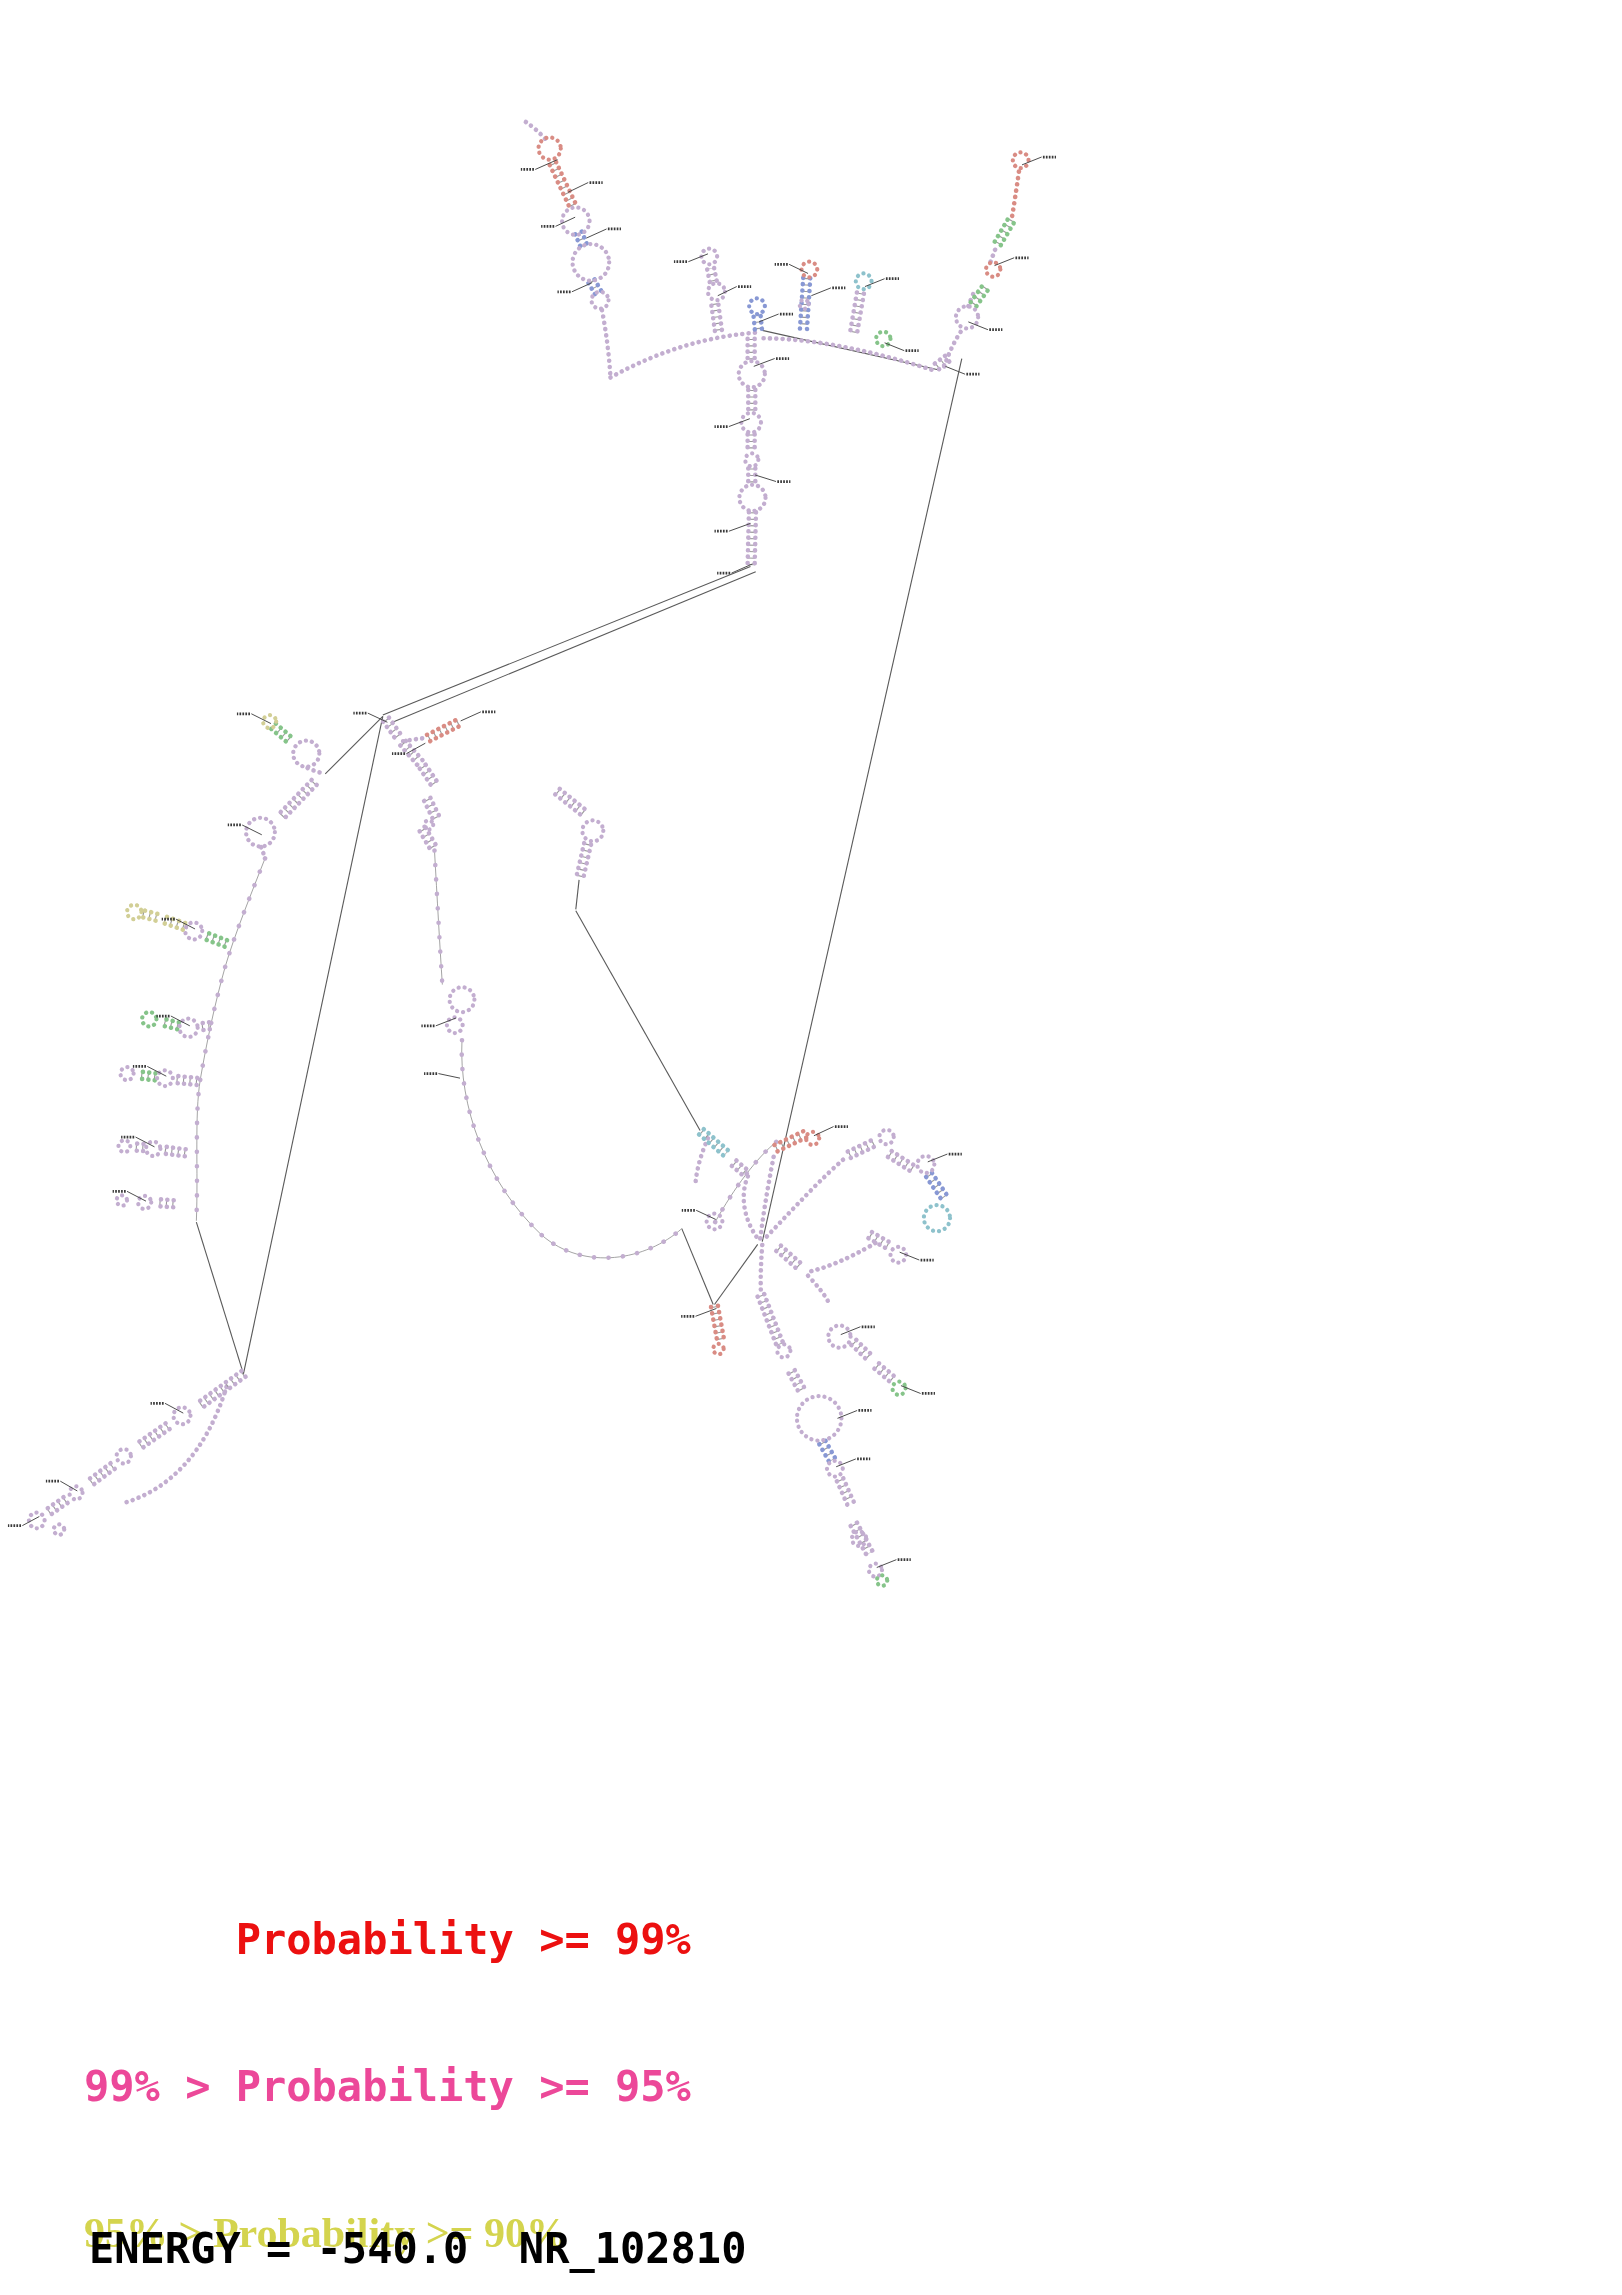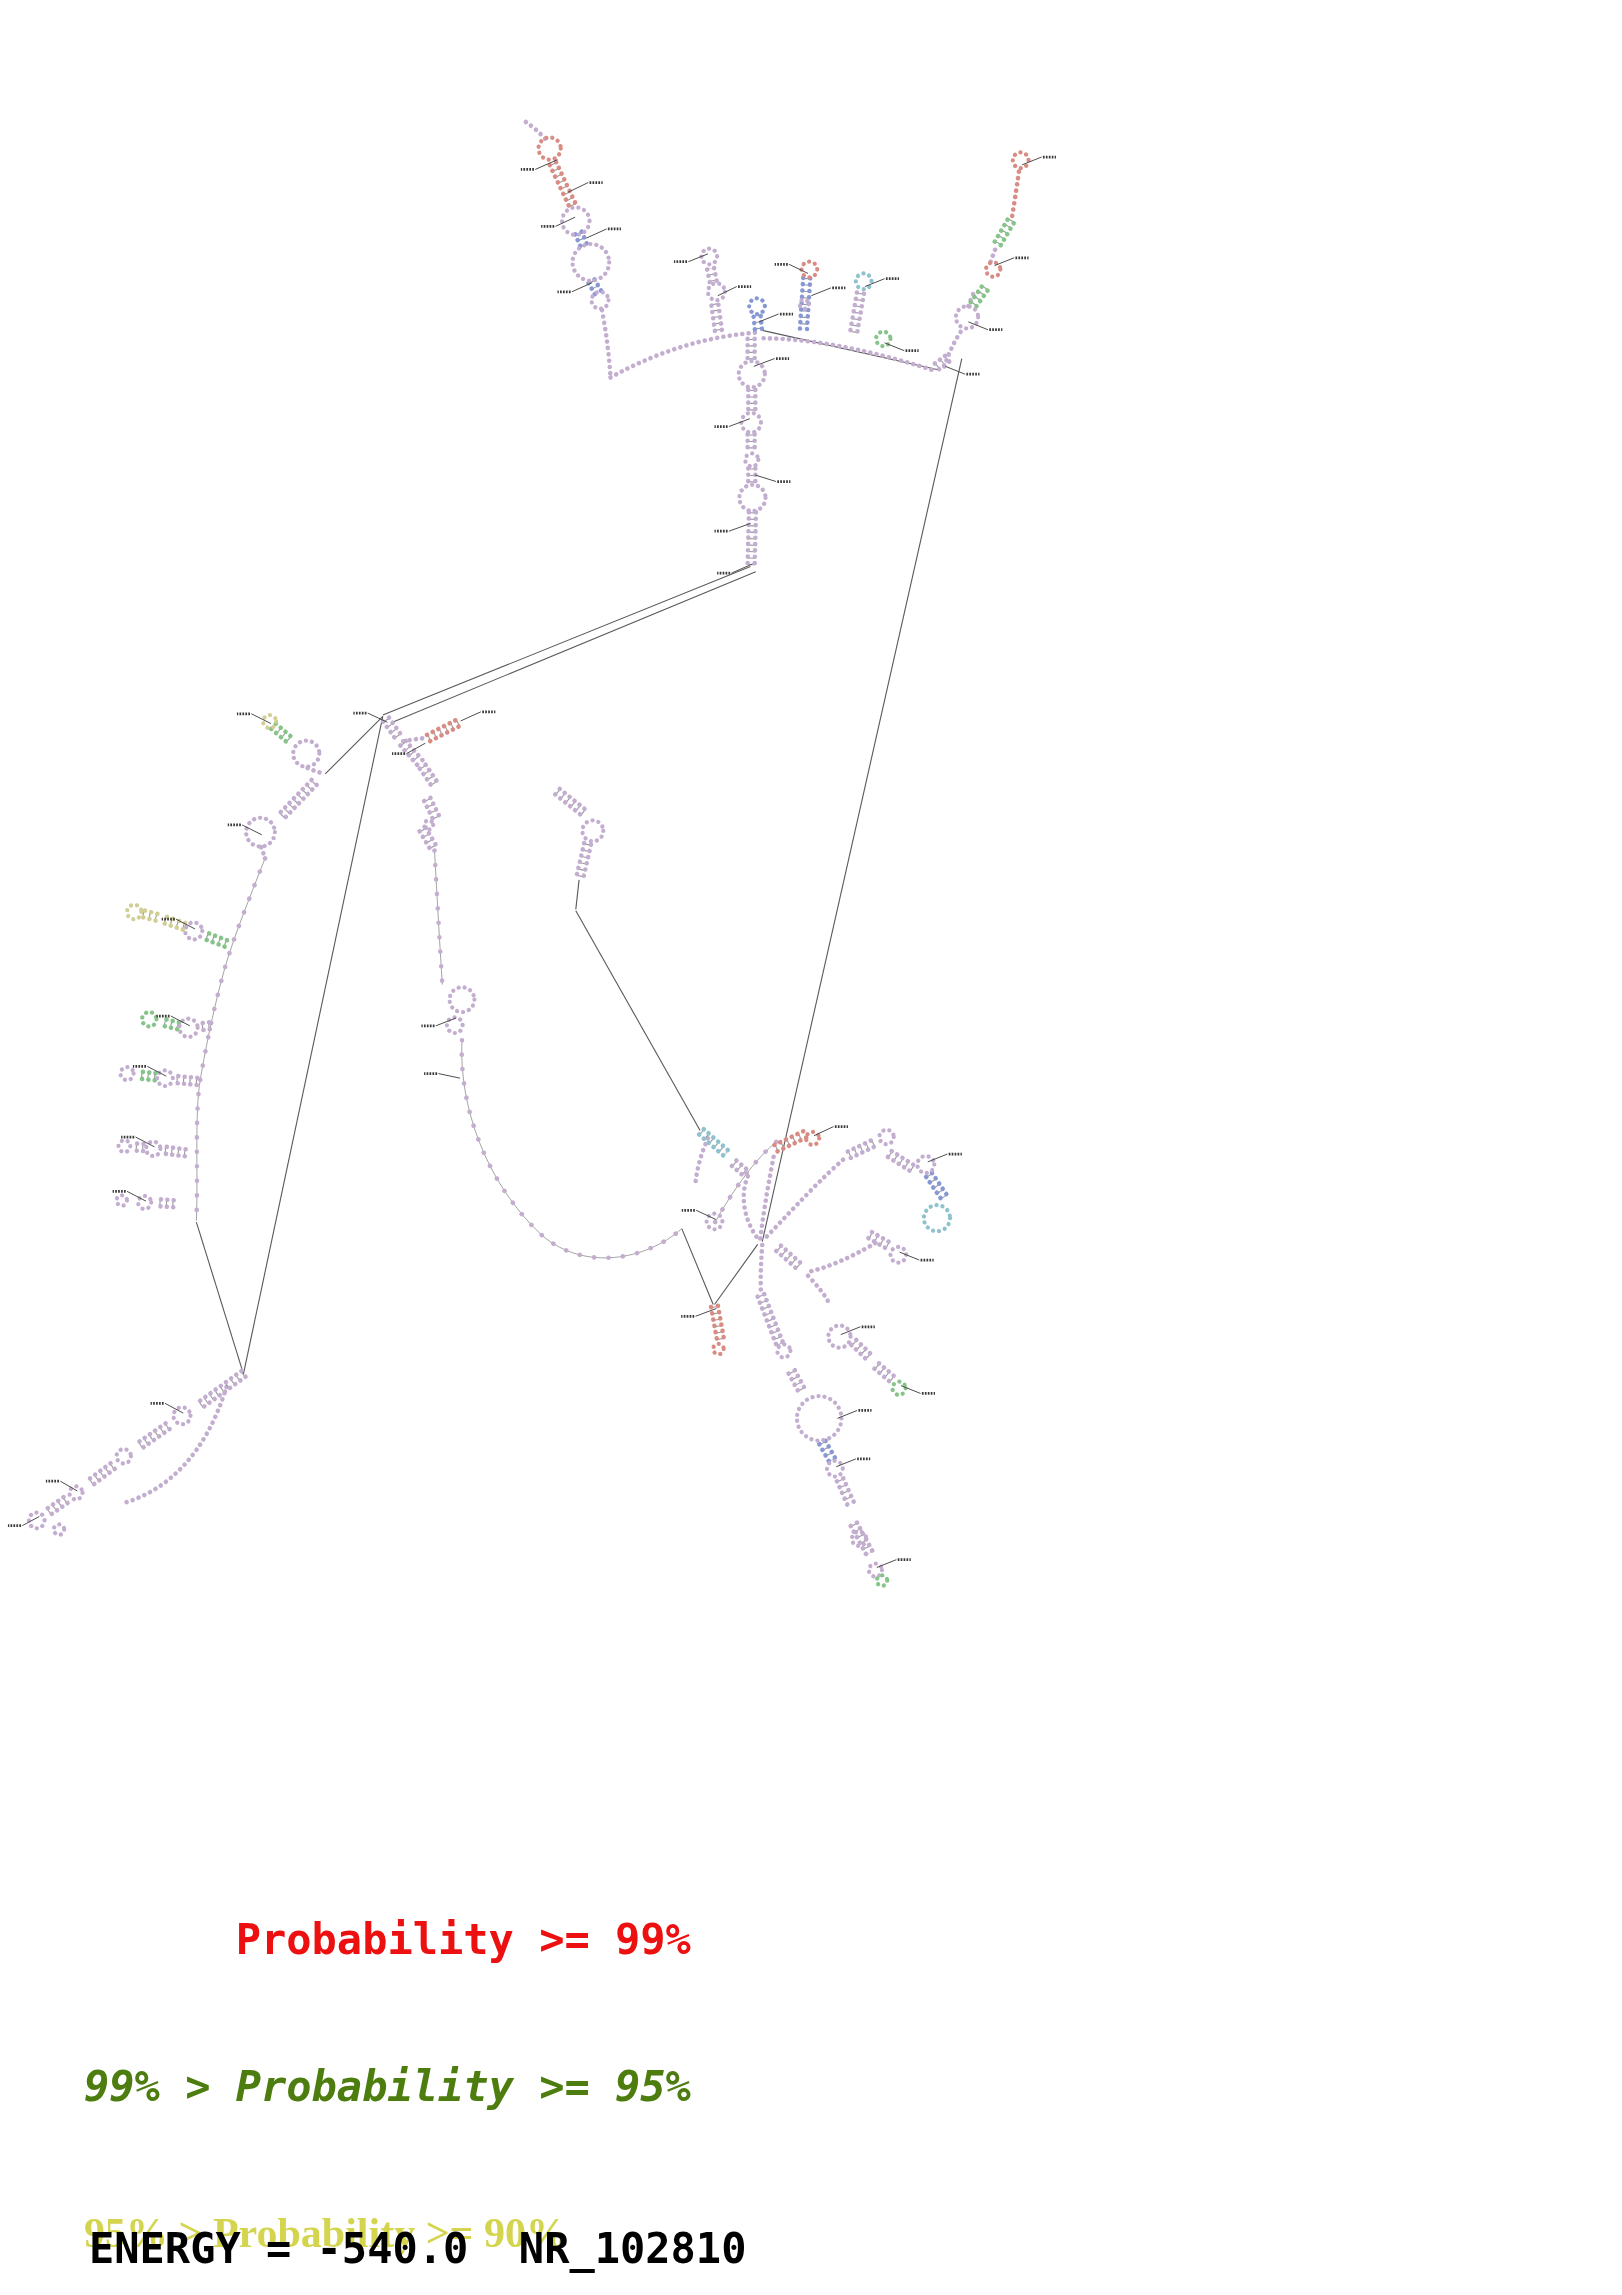--- a/index.html
+++ b/index.html
@@ -369,21 +369,21 @@
       <line x1="1280" y1="2168" x2="1310" y2="2156" stroke="#4a4a4a" stroke-width="1.5"></line>
       <line x1="1312" y1="2156" x2="1332" y2="2156" stroke="#3a3a3a" stroke-width="4.2" stroke-dasharray="2.6 1.9"></line>
       <line x1="1278" y1="2242" x2="1308" y2="2230" stroke="#4a4a4a" stroke-width="1.5"></line>
       <line x1="1310" y1="2230" x2="1330" y2="2230" stroke="#3a3a3a" stroke-width="4.2" stroke-dasharray="2.6 1.9"></line>
       <line x1="1340" y1="2396" x2="1370" y2="2384" stroke="#4a4a4a" stroke-width="1.5"></line>
       <line x1="1372" y1="2384" x2="1392" y2="2384" stroke="#3a3a3a" stroke-width="4.2" stroke-dasharray="2.6 1.9"></line>
     </svg>
 
   <div class="legend">
     <div class="legend-line indent-6" style="color: rgb(236, 16, 16);">Probability &gt;= 99%</div>
-    <div class="legend-line" style="color: #4d7c0f; font-style: italic;">99% &gt; Probability &gt;= 95%</div>
+    <div class="legend-line" style="color: #ec4899;">99% &gt; Probability &gt;= 95%</div>
     <div class="legend-line" style="color: rgb(212, 212, 78); font-family: Liberation Serif, serif;">95% &gt; Probability &gt;= 90%</div>
     
     
     
     
     
   </div>
 
   <div class="energy">ENERGY = -540.0  NR_102810</div>
 

